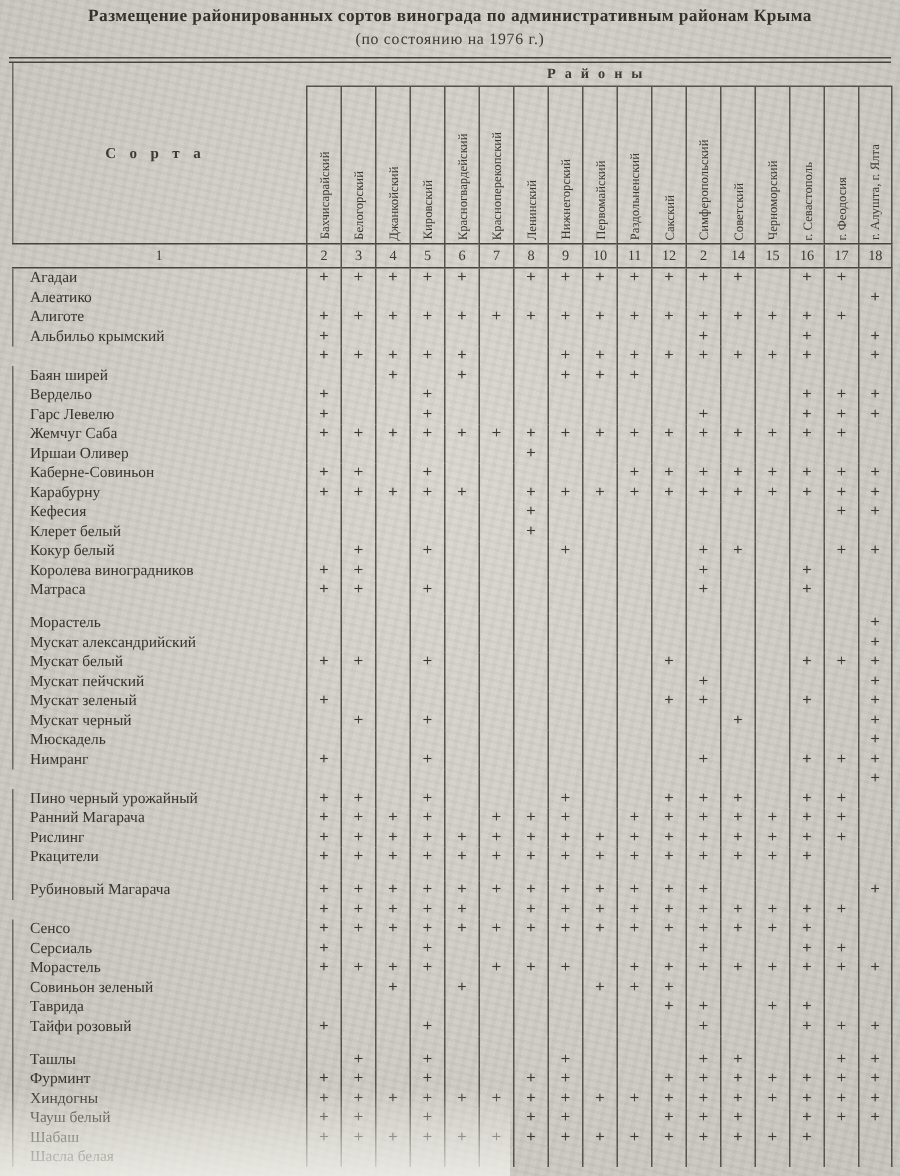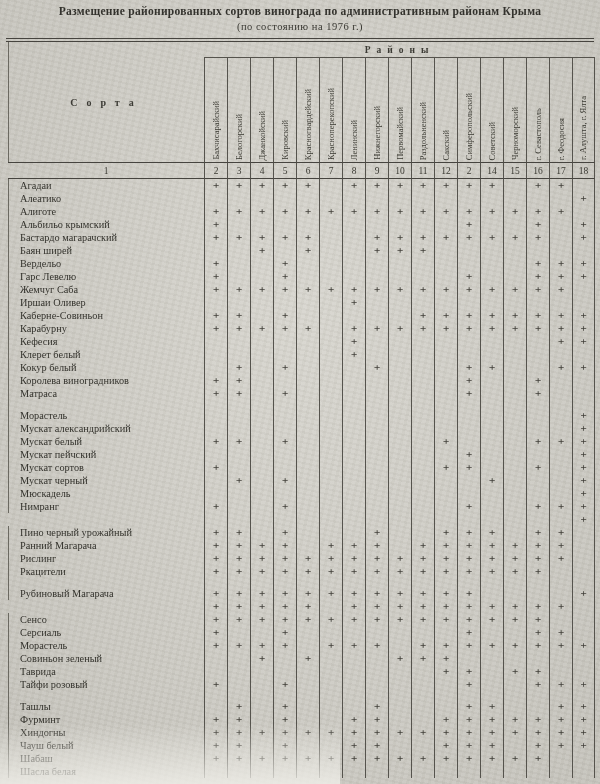--- a/index.html
+++ b/index.html
@@ -299,21 +299,20 @@
     </div>
     <div class="c markcell dcol" style="grid-area: 7 / 14;"></div>
     <div class="c markcell dcol" style="grid-area: 7 / 15;"></div>
     <div class="c markcell dcol" style="grid-area: 7 / 16;">
       <span class="plus">+</span>
     </div>
     <div class="c markcell dcol" style="grid-area: 7 / 17;"></div>
     <div class="c markcell dcol dcol-last" style="grid-area: 7 / 18;">
       <span class="plus">+</span>
     </div>
-    <div class="c namecell" style="grid-area: 8 / 1;">Бастардо магарачский</div>
     <div class="c markcell dcol" style="grid-area: 8 / 2;">
       <span class="plus">+</span>
     </div>
     <div class="c markcell dcol" style="grid-area: 8 / 3;">
       <span class="plus">+</span>
     </div>
     <div class="c markcell dcol" style="grid-area: 8 / 4;">
       <span class="plus">+</span>
     </div>
     <div class="c markcell dcol" style="grid-area: 8 / 5;">
@@ -833,21 +832,21 @@
     <div class="c markcell dcol" style="grid-area: 25 / 13;">
       <span class="plus">+</span>
     </div>
     <div class="c markcell dcol" style="grid-area: 25 / 14;"></div>
     <div class="c markcell dcol" style="grid-area: 25 / 15;"></div>
     <div class="c markcell dcol" style="grid-area: 25 / 16;"></div>
     <div class="c markcell dcol" style="grid-area: 25 / 17;"></div>
     <div class="c markcell dcol dcol-last" style="grid-area: 25 / 18;">
       <span class="plus">+</span>
     </div>
-    <div class="c namecell" style="grid-area: 26 / 1;">Мускат сортов</div>
+    <div class="c namecell" style="grid-area: 26 / 1;">Мускат зеленый</div>
     <div class="c markcell dcol" style="grid-area: 26 / 2;">
       <span class="plus">+</span>
     </div>
     <div class="c markcell dcol" style="grid-area: 26 / 3;"></div>
     <div class="c markcell dcol" style="grid-area: 26 / 4;"></div>
     <div class="c markcell dcol" style="grid-area: 26 / 5;"></div>
     <div class="c markcell dcol" style="grid-area: 26 / 6;"></div>
     <div class="c markcell dcol" style="grid-area: 26 / 7;"></div>
     <div class="c markcell dcol" style="grid-area: 26 / 8;"></div>
     <div class="c markcell dcol" style="grid-area: 26 / 9;"></div>

